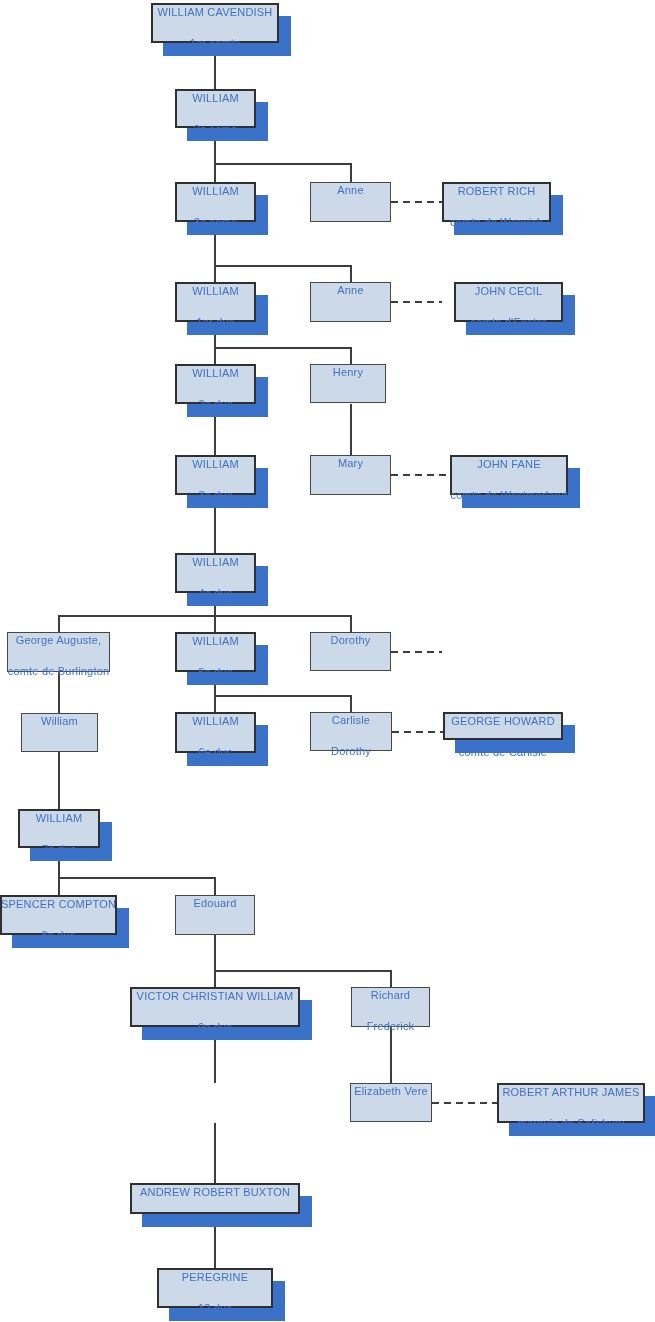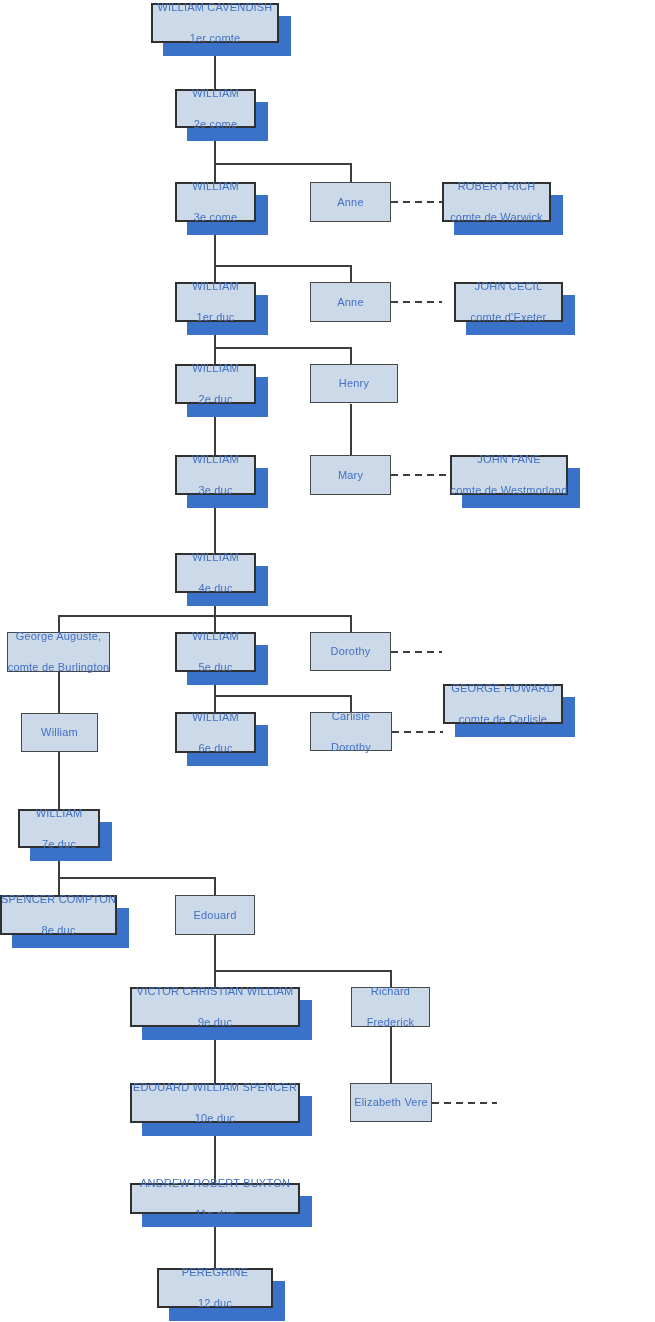--- a/index.html
+++ b/index.html
@@ -12,21 +12,20 @@
   }
   .node{
     position:absolute;
     box-sizing:border-box;
     background:#ccd9e8;
     border:1.5px solid #474747;
     color:#4171c4;
     display:flex;
     flex-direction:column;
     align-items:center;
-    justify-content:center;
     text-align:center;
     font-size:11px;
     line-height:15px;
     letter-spacing:0.2px;
     white-space:nowrap;
     z-index:2;
     gap:16px;
   }
   .node.shadowed{
     border:2px solid #303030;
@@ -120,21 +119,21 @@
   <div class="node shadowed" style="left:454px;top:282px;width:109px;height:40px">
     <div>JOHN CECIL</div>
     <div>comte d'Exeter</div>
   </div>
 
   <div class="node shadowed" style="left:175px;top:364px;width:81px;height:40px">
     <div>WILLIAM</div>
     <div>2e duc</div>
   </div>
 
-  <div class="node" style="left:310px;top:364px;width:88px;height:39px">
+  <div class="node" style="left:310px;top:364px;width:76px;height:39px">
     <div>Henry</div>
   </div>
 
   <div class="node shadowed" style="left:175px;top:455px;width:81px;height:40px">
     <div>WILLIAM</div>
     <div>3e duc</div>
   </div>
 
   <div class="node" style="left:310px;top:455px;width:81px;height:40px">
     <div>Mary</div>
@@ -172,21 +171,21 @@
   <div class="node shadowed" style="left:175px;top:712px;width:81px;height:41px">
     <div>WILLIAM</div>
     <div>6e duc</div>
   </div>
 
   <div class="node" style="left:310px;top:712px;width:82px;height:39px">
     <div>Carlisle</div>
     <div>Dorothy</div>
   </div>
 
-  <div class="node shadowed" style="left:443px;top:684px;width:120px;height:40px">
+  <div class="node shadowed" style="left:443px;top:712px;width:120px;height:28px">
     <div>GEORGE HOWARD</div>
     <div>comte de Carlisle</div>
   </div>
 
   <div class="node shadowed" style="left:18px;top:809px;width:82px;height:39px">
     <div>WILLIAM</div>
     <div>7e duc</div>
   </div>
 
   <div class="node shadowed" style="left:0px;top:895px;width:117px;height:40px">
@@ -201,29 +200,29 @@
   <div class="node shadowed" style="left:130px;top:987px;width:170px;height:40px">
     <div>VICTOR CHRISTIAN WILLIAM</div>
     <div>9e duc</div>
   </div>
 
   <div class="node" style="left:351px;top:987px;width:79px;height:40px">
     <div>Richard</div>
     <div>Frederick</div>
   </div>
 
-  <div class="node shadowed" style="left:130px;top:1083px;width:170px;height:40px">
-    <div>EDOUARD WILLIAM SPENCER</div>
-    <div>10e duc</div>
-  </div>
 
   <div class="node" style="left:350px;top:1083px;width:82px;height:39px">
     <div>Elizabeth Vere</div>
   </div>
 
+  <div class="node shadowed" style="left:497px;top:1083px;width:148px;height:40px">
+    <div>ROBERT ARTHUR JAMES</div>
+    <div>marquis de Salisbury</div>
+  </div>
 
   <div class="node shadowed" style="left:130px;top:1183px;width:170px;height:31px">
     <div>ANDREW ROBERT BUXTON</div>
     <div>11e duc</div>
   </div>
 
   <div class="node shadowed" style="left:157px;top:1268px;width:116px;height:40px">
     <div>PEREGRINE</div>
     <div>12 duc</div>
   </div>

